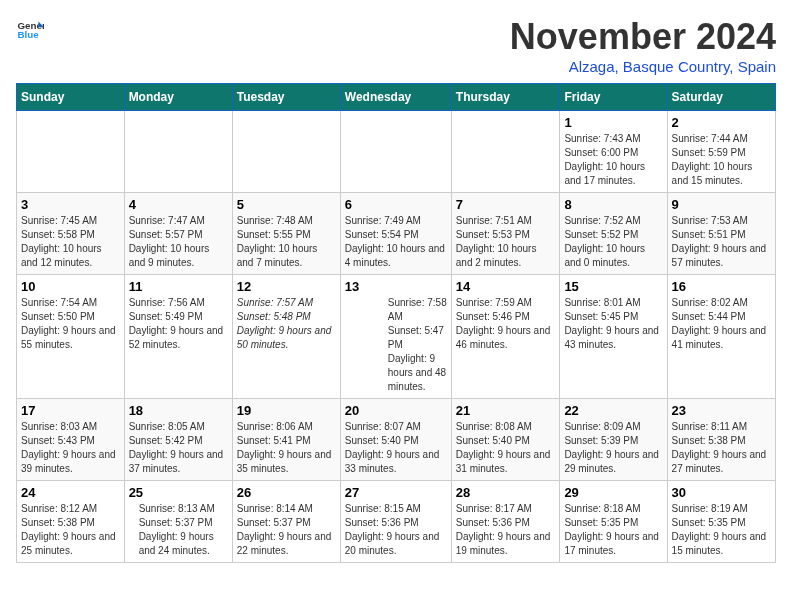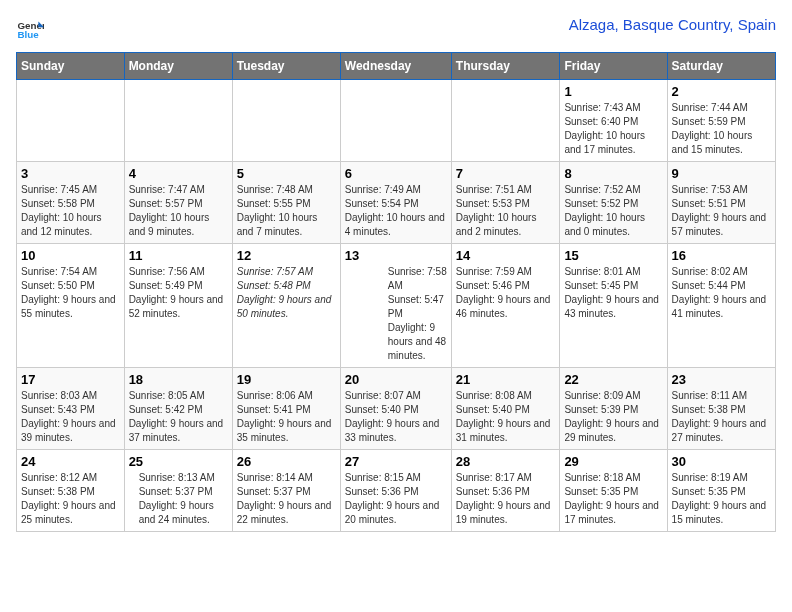--- a/index.html
+++ b/index.html
@@ -36,21 +36,21 @@
     .location-title {
       font-size: 15px;
       color: #1d4ed8;
     }
     table {
       width: 100%;
       border-collapse: collapse;
       font-size: 11px;
     }
     thead tr {
-      background-color: #737373;
+      background-color: #0f766e;
       color: #fff;
     }
     thead th {
       padding: 6px 4px;
       text-align: left;
       font-weight: bold;
       font-size: 12px;
       border: 1px solid #1565C0;
     }
     tbody td {
@@ -83,20 +83,21 @@
 
 <div class="header-area">
   <div class="logo">
     <svg class="logo-icon" viewBox="0 0 40 40">
       <text x="2" y="18" font-size="14" font-weight="bold" fill="#333">General</text>
       <text x="2" y="32" font-size="14" font-weight="bold" fill="#2196F3">Blue</text>
       <polygon points="32,8 40,16 32,16" fill="#1565C0"></polygon>
     </svg>
   </div>
   <div class="title-area">
+    <div class="month-title">November 2024</div>
     <div class="location-title">Alzaga, Basque Country, Spain</div>
   </div>
 </div>
 
 <table>
   <thead>
     <tr>
     <th>Sunday</th>
         <th>Monday</th>
         <th>Tuesday</th>
@@ -109,21 +110,21 @@
   <tbody id="calendar-body">
   <tr>
         <td class="empty-cell"></td>
         <td class="empty-cell"></td>
         <td class="empty-cell"></td>
         <td class="empty-cell"></td>
         <td class="empty-cell"></td>
         <td>
           <div class="day-number">1</div>
           <div class="day-detail" style="white-space: pre-line;">Sunrise: 7:43 AM
-Sunset: 6:40 PM
+Sunset: 6:00 PM
 Daylight: 10 hours and 17 minutes.</div>
         </td>
         <td>
           <div class="day-number">2</div>
           <div class="day-detail" style="white-space: pre-line;">Sunrise: 7:44 AM
 Sunset: 5:59 PM
 Daylight: 10 hours and 15 minutes.</div>
         </td>
       </tr>
       <tr>

